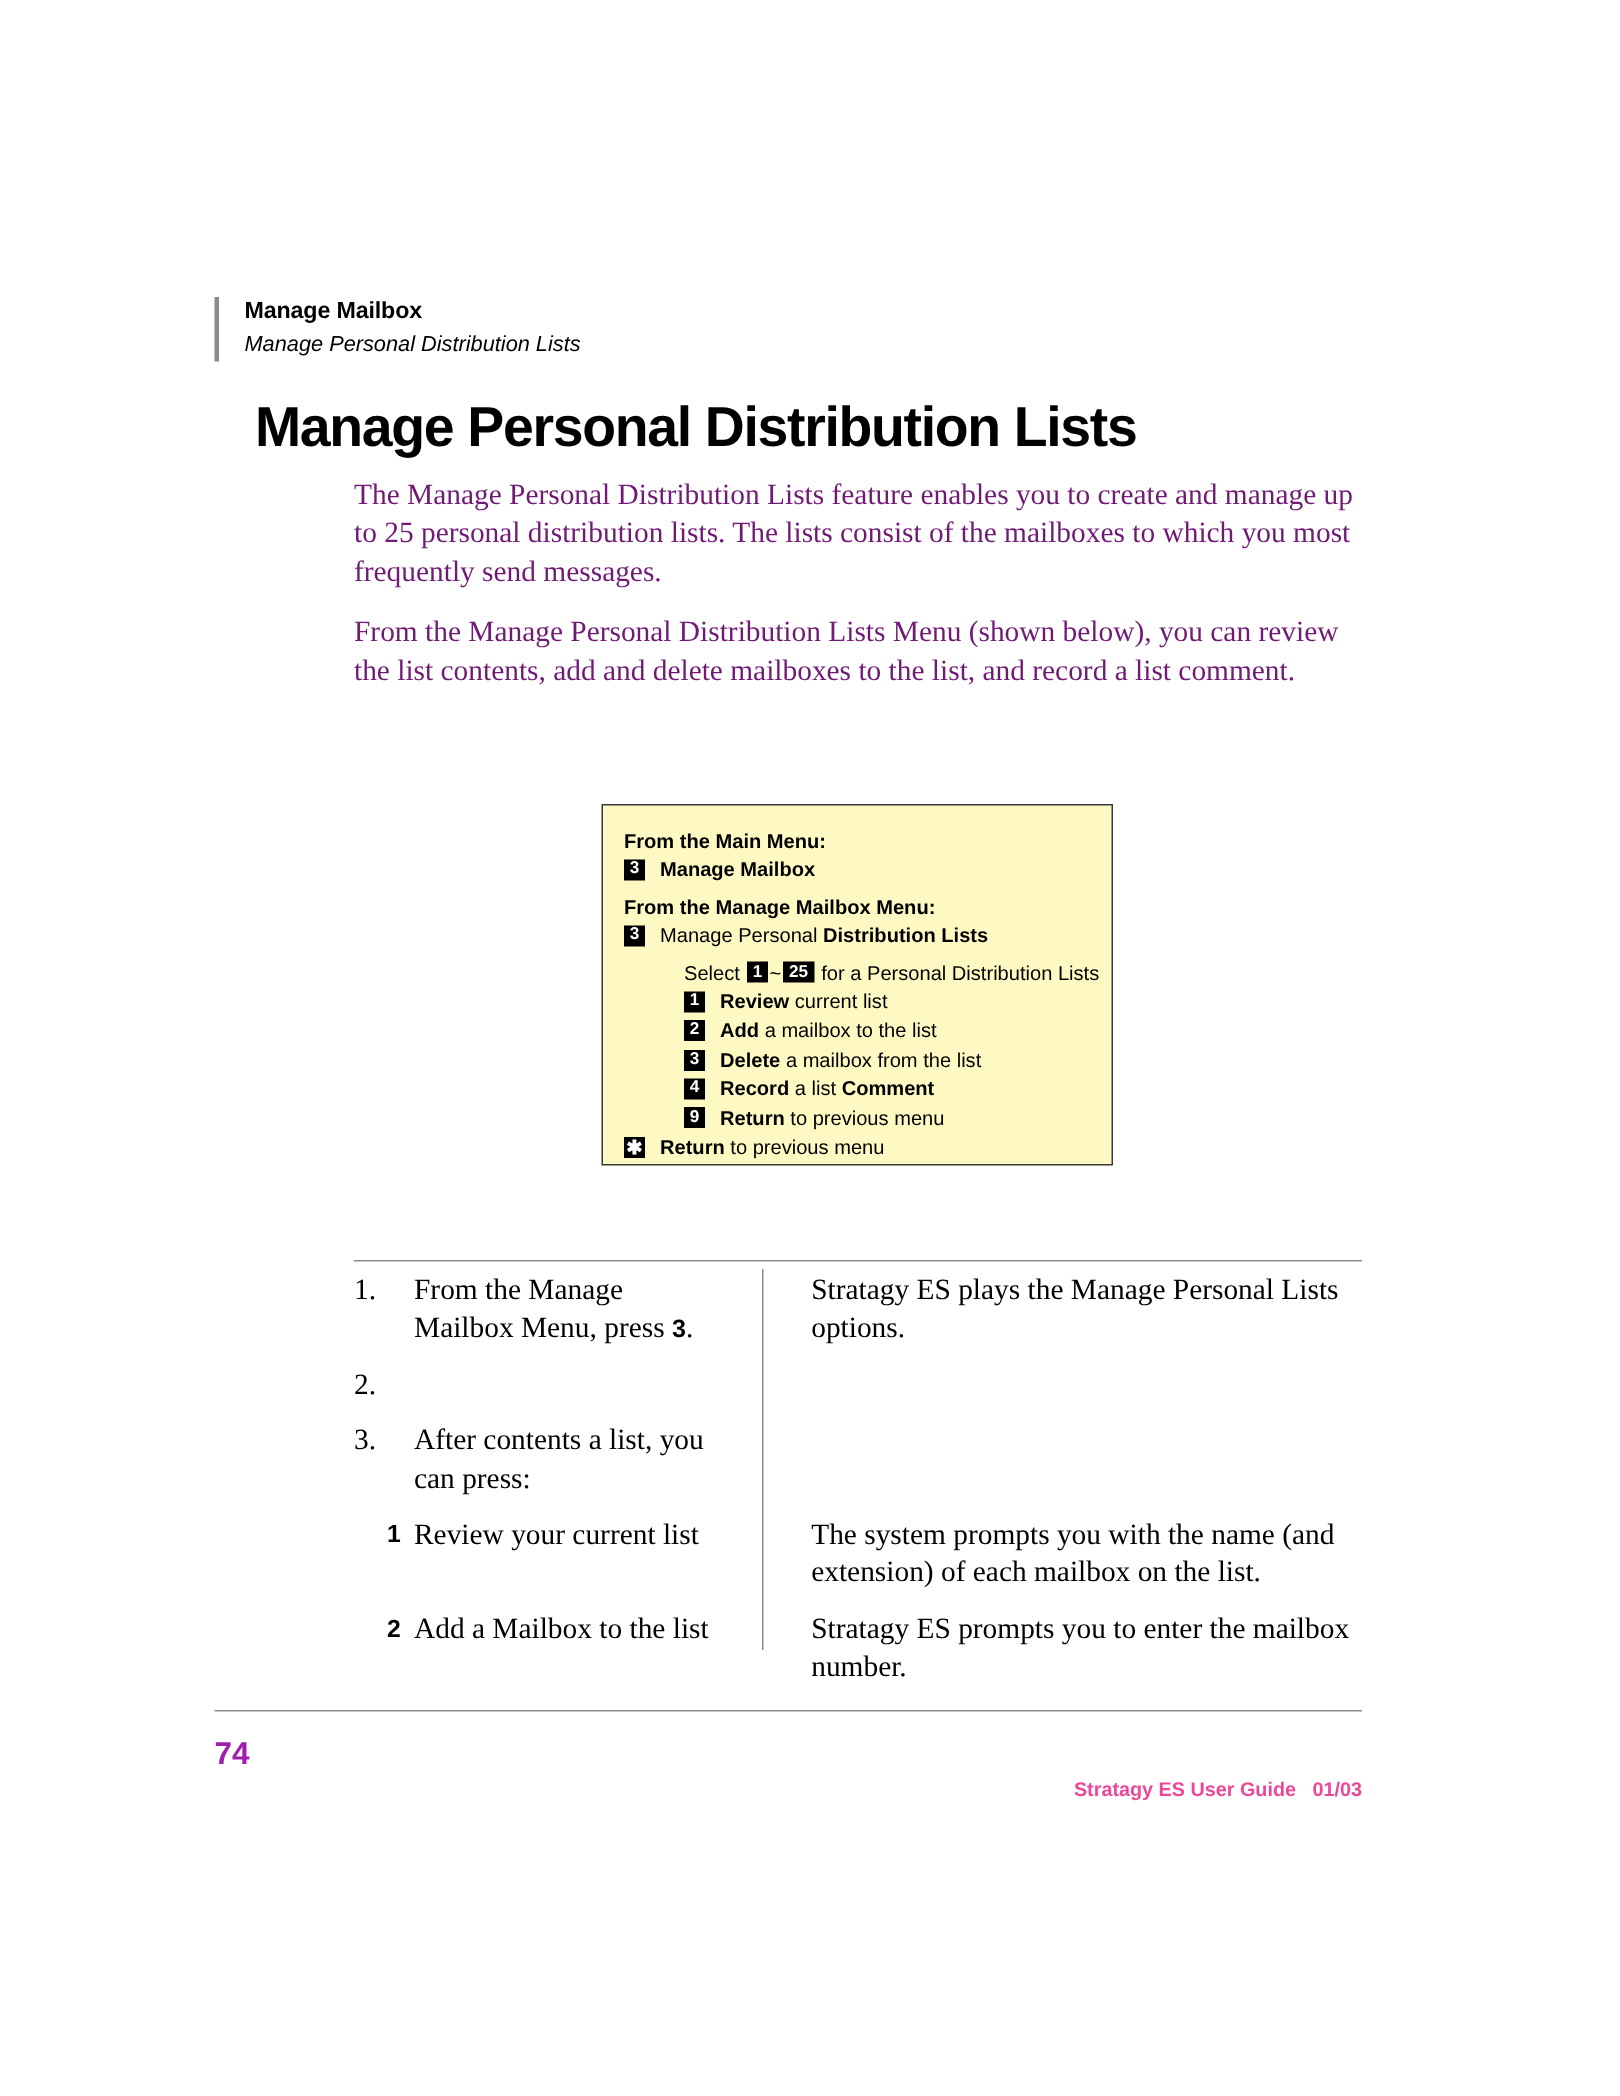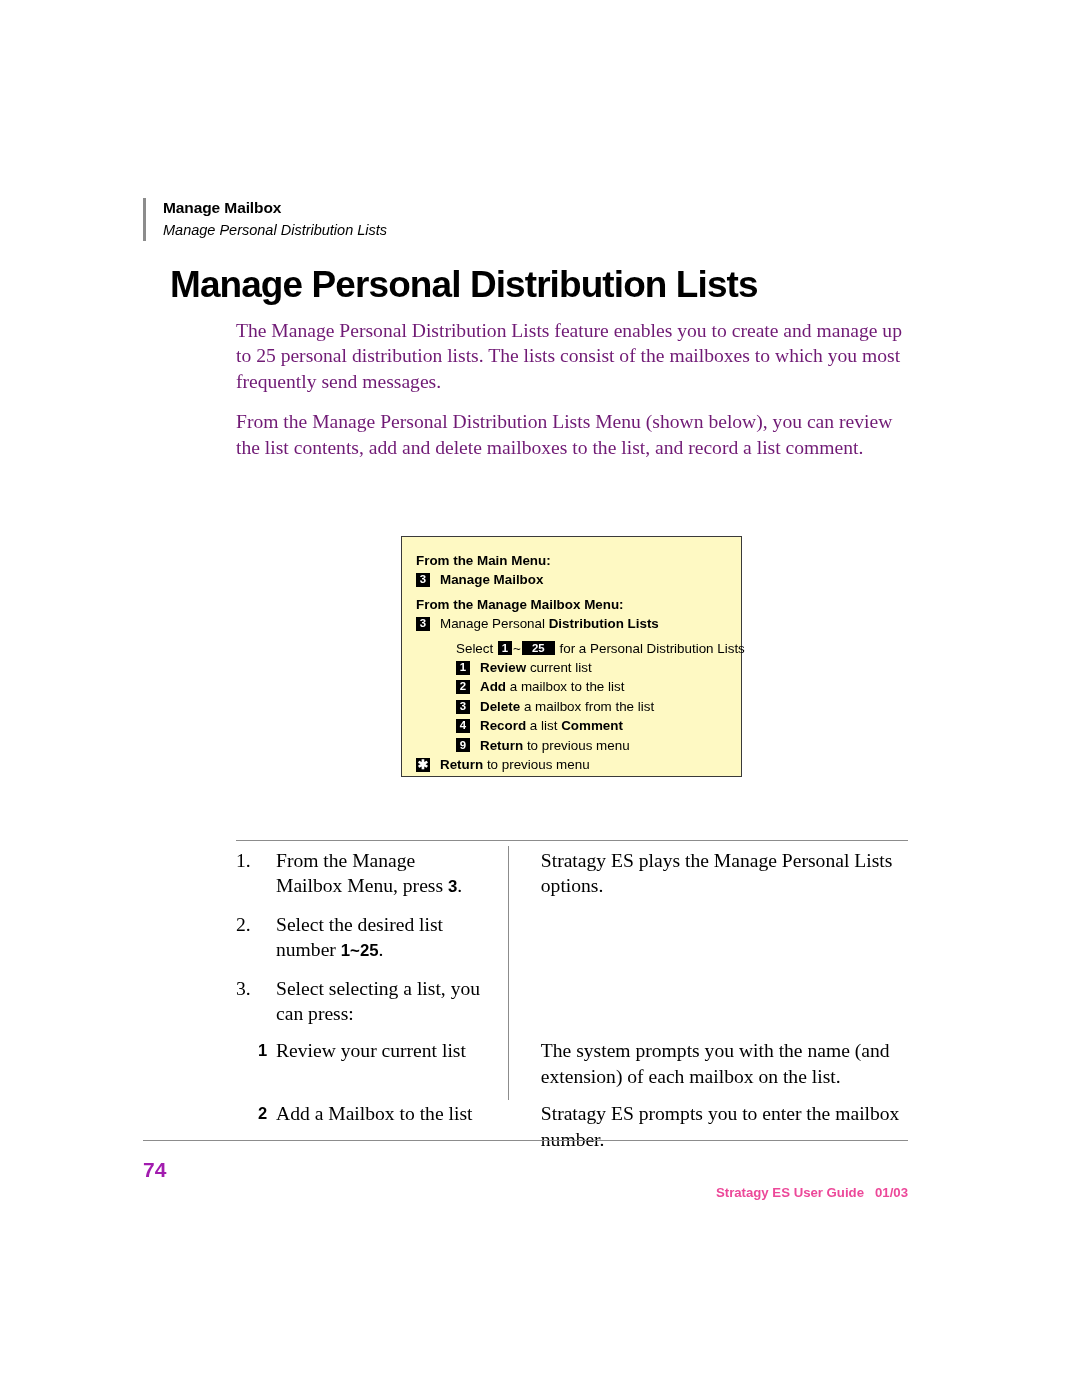--- a/index.html
+++ b/index.html
@@ -129,21 +129,21 @@
     font-family: "Liberation Sans", sans-serif;
     font-weight: bold;
     font-size: 11.4px;
     line-height: 1;
     width: 14px;
     height: 14px;
     box-sizing: border-box;
     vertical-align: middle;
     flex: 0 0 auto;
   }
-  .keycap.wide { width: 33px; }
+  .keycap.wide { width: 21px; }
   .keycap.star { font-size: 13px; padding-bottom: 1px; }
 
   .m-label {
     margin-left: 10px;
     font-weight: normal;
   }
   .m-label.b { font-weight: bold; }
   .m-label b { font-weight: bold; }
 
   .select-row { padding-left: 54px; }
@@ -344,33 +344,32 @@
       </div>
       <div class="scell-r">
         <div class="stext">Stratagy ES plays the Manage Personal Lists options.</div>
       </div>
     </div>
 
     <div class="srow" style="margin-top:12px;">
       <div class="scell-l">
         <div class="numbered stext">
           <span class="num">2.</span>
-          <span class="numtxt"><span>Select the desired list number </span><span class="kb">1~25</span><span>.</span></span>
         </div>
       </div>
       <div class="scell-r">
         <div class="stext"></div>
       </div>
     </div>
 
     <div class="srow" style="margin-top:12px;">
       <div class="scell-l">
         <div class="numbered stext">
           <span class="num">3.</span>
-          <span class="numtxt">Select selecting a list, you can press:</span>
+          <span class="numtxt">After contents a list, you can press:</span>
         </div>
       </div>
       <div class="scell-r">
         <div class="stext"></div>
       </div>
     </div>
 
     <div class="srow" style="margin-top:12px;">
       <div class="scell-l">
         <div class="numbered stext">

